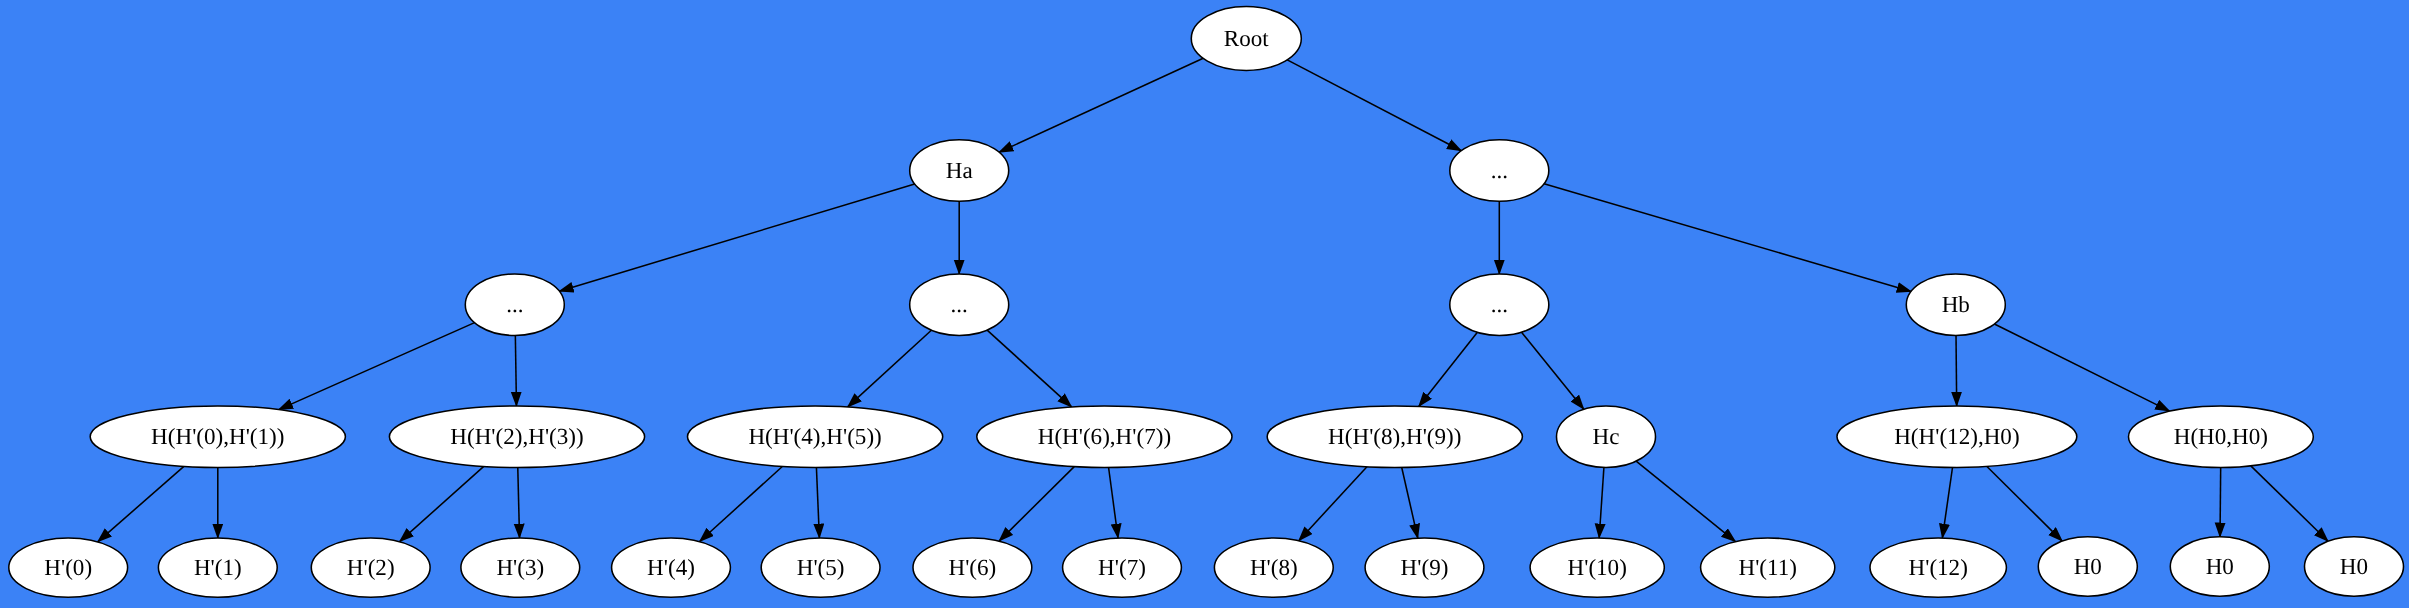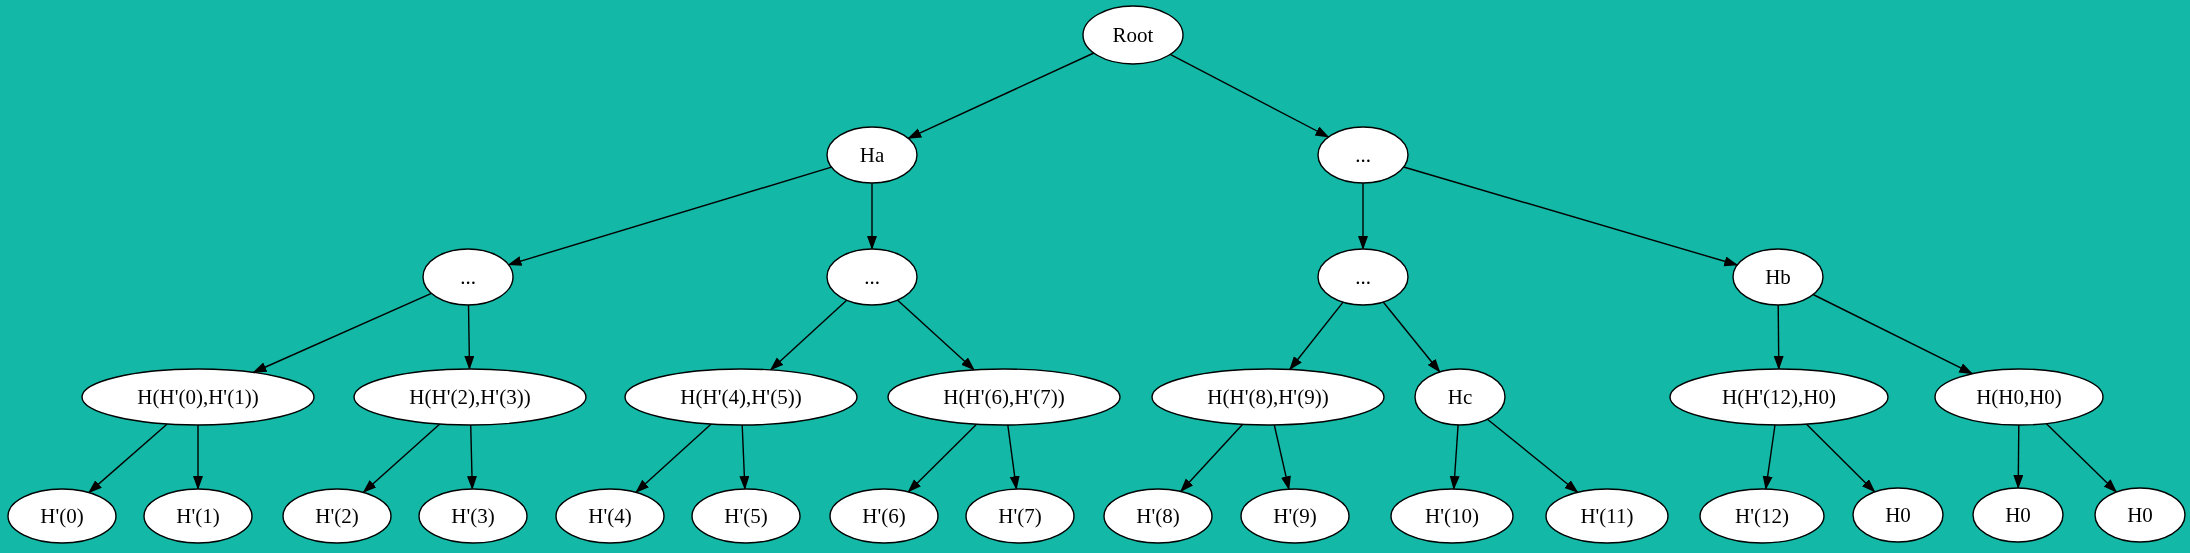--- a/index.html
+++ b/index.html
@@ -3,21 +3,21 @@
 <meta charset="utf-8">
 <style>
   html, body {
     margin: 0;
     padding: 0;
     background: #ffffff;
   }
   .canvas-wrap {
     width: 2190px;
     height: 553px;
-    background: #14b8a6;
+    background: #3b82f6;
     position: relative;
     overflow: hidden;
   }
   svg text {
     font-family: "Liberation Serif", "DejaVu Serif", serif;
     font-size: 21px;
     fill: #000000;
   }
   svg ellipse {
     fill: #ffffff;

